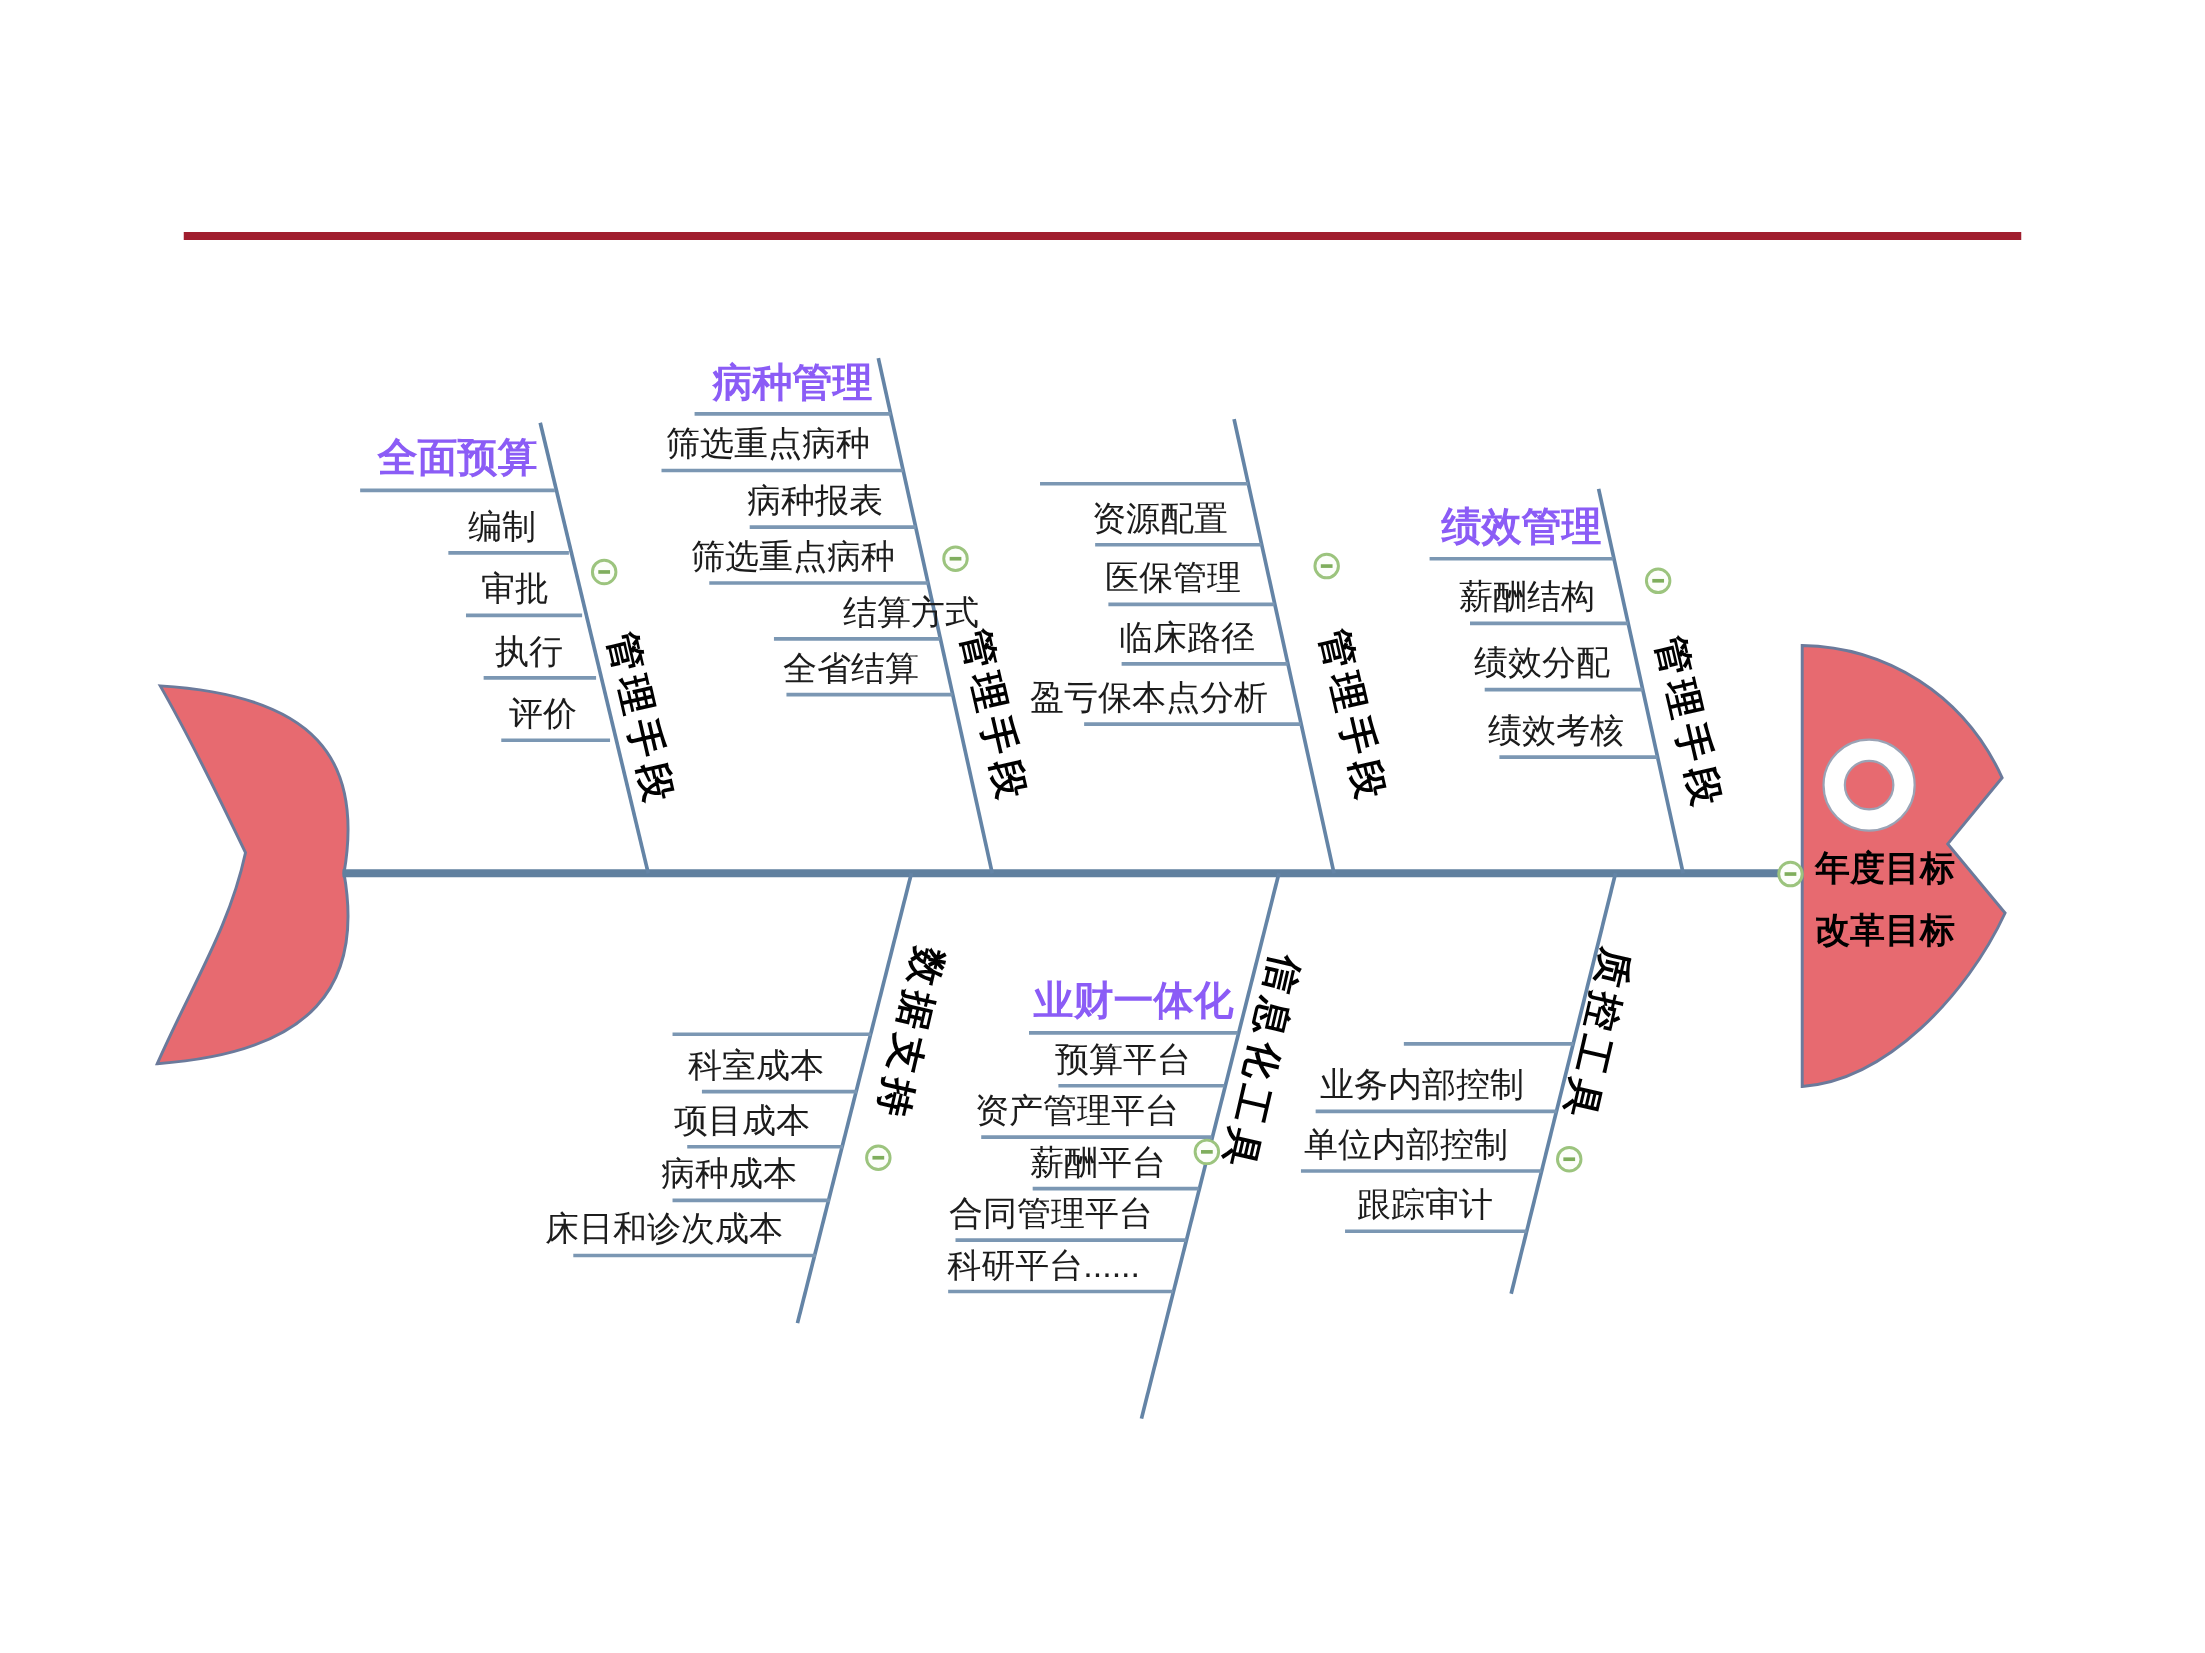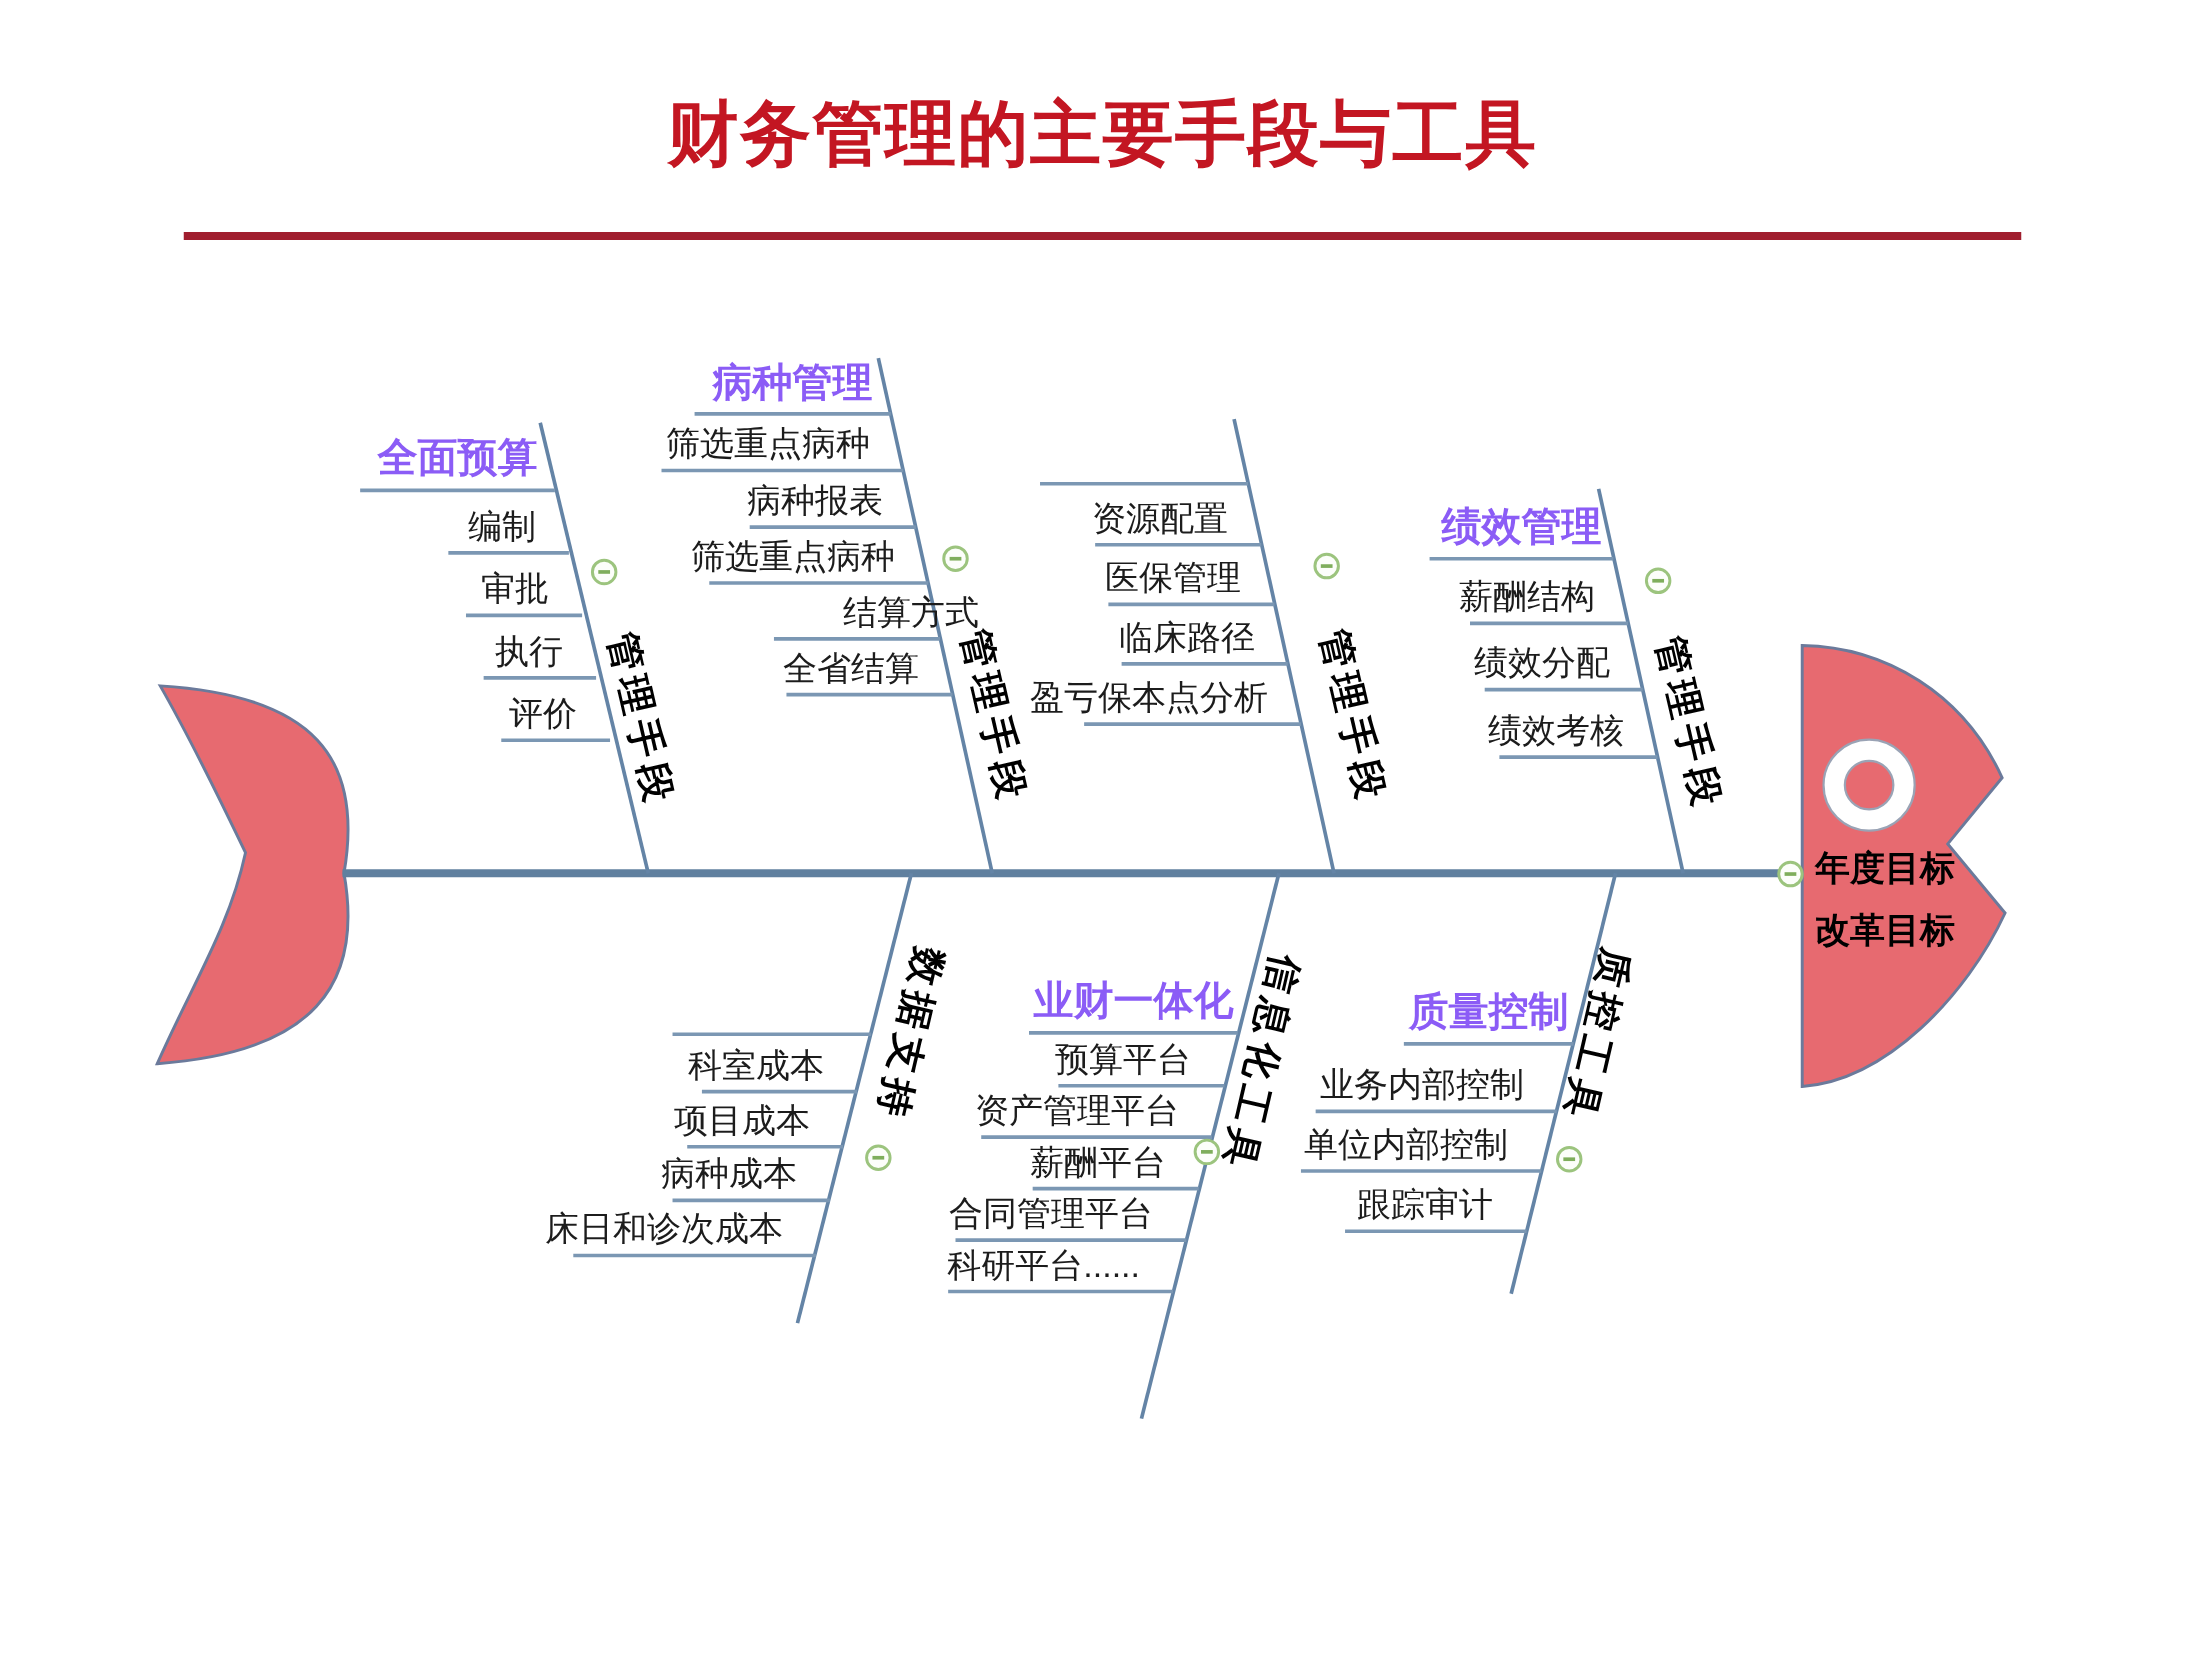--- a/index.html
+++ b/index.html
@@ -24,21 +24,20 @@
   .under{stroke:#7B97B3;stroke-width:5;fill:none;}
   .fish{fill:#E76A70;stroke:#6B7A9B;stroke-width:4;}
   .gc{fill:#FCFEFA;stroke:#9CC47E;stroke-width:4;}
   .gm{stroke:#7FAE5C;stroke-width:5;}
 </style>
 </head>
 <body>
 
 <div id="stage">
 
-  <div class="page-title">财务管理的主要手段与工具</div>
 
   <svg id="bones" width="2205" height="1654" viewBox="0 0 3000 2250">
 
     <line x1="250" y1="321" x2="2750" y2="321" stroke="#A01E2E" stroke-width="11"></line>
 
     <path class="fish" d="M 468,1188 C 495,1032 428,946 218,933 C 262,1010 312,1114 334,1160
          C 312,1262 262,1338 214,1447 C 426,1432 495,1340 468,1188 Z"></path>
 
     <line class="spine" x1="466" y1="1188" x2="2452" y2="1188"></line>
 
@@ -166,21 +165,20 @@
   <div class="tool rot103" style="left:910px;top:1035px">数据支持</div>
 
   <div class="bhead" style="left:913px;top:977px;width:441px">业财一体化</div>
   <div class="item" style="right:1014px;top:1039px">预算平台</div>
   <div class="item" style="right:1026px;top:1090px">资产管理平台</div>
   <div class="item" style="right:1039px;top:1142px">薪酬平台</div>
   <div class="item" style="right:1052px;top:1193px">合同管理平台</div>
   <div class="item" style="right:1065px;top:1245px">科研平台......</div>
   <div class="tool rot103" style="left:1261px;top:1064px">信息化工具</div>
 
-  <div class="bhead" style="left:1268px;top:988px;width:441px">质量控制</div>
   <div class="item" style="right:681px;top:1064px">业务内部控制</div>
   <div class="item" style="right:697px;top:1124px">单位内部控制</div>
   <div class="item" style="right:712px;top:1184px">跟踪审计</div>
   <div class="tool rot103" style="left:1597px;top:1036px">质控工具</div>
 
   <div class="headtxt" style="left:1807px;top:837px;width:156px">
     <div>年度目标</div>
     <div>改革目标</div>
   </div>
 

